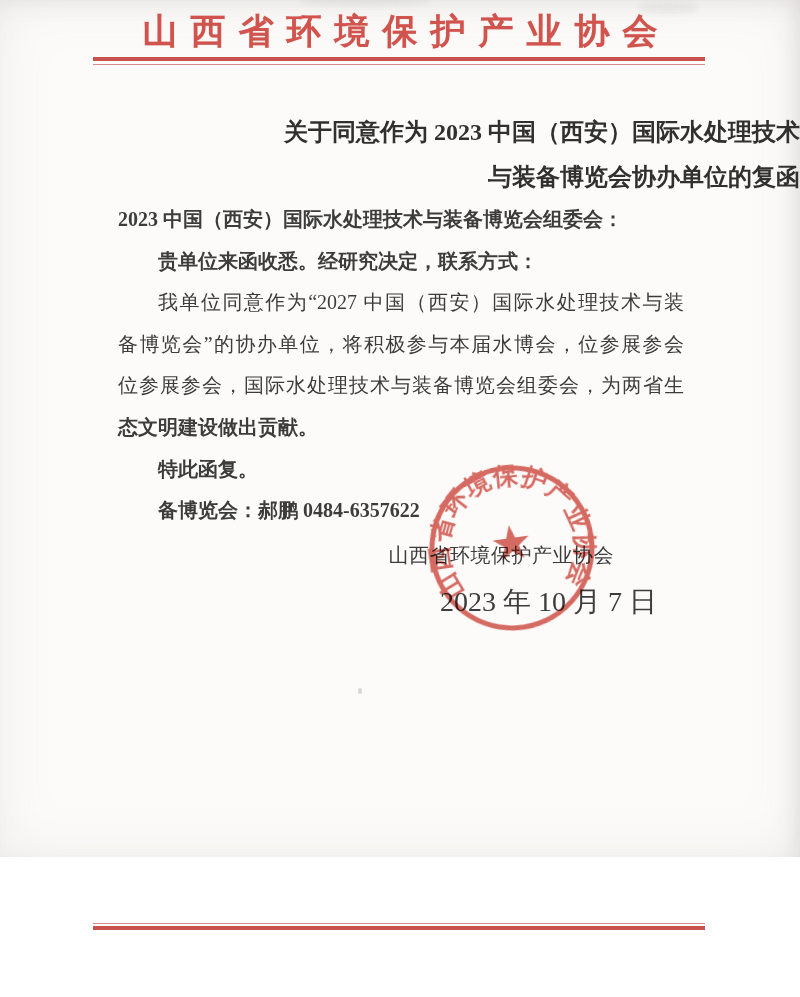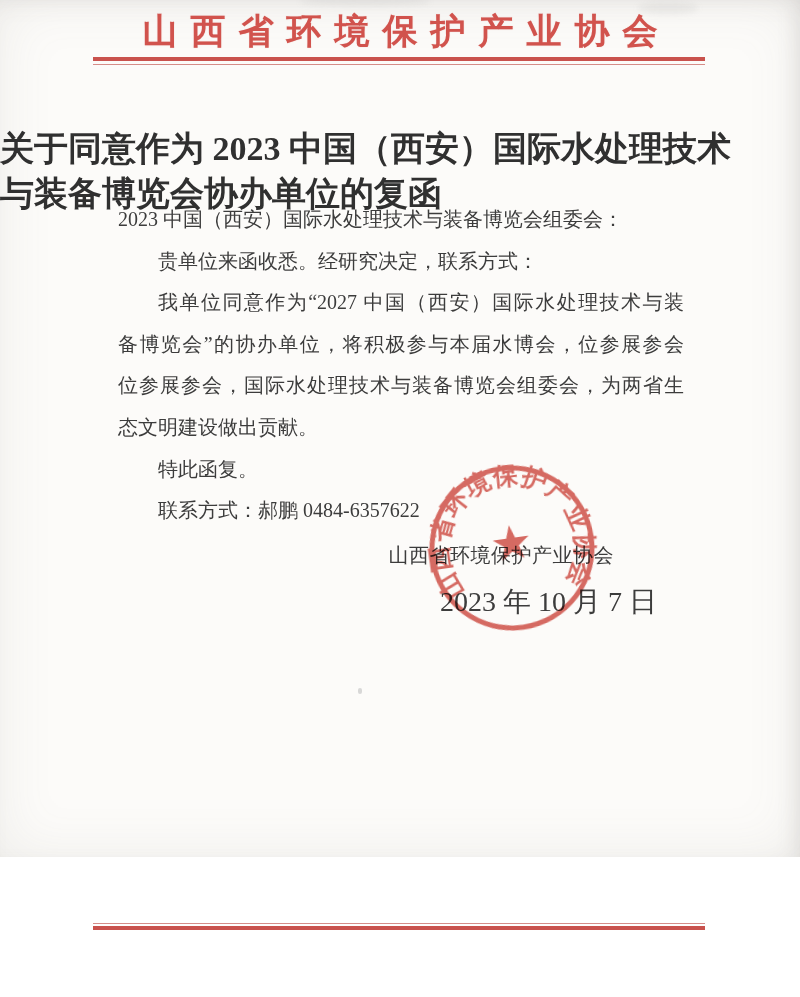--- a/index.html
+++ b/index.html
@@ -35,38 +35,37 @@
   .rule { position: absolute; left: 93px; width: 612px; }
   .rule-thick-top    { top: 57px;  height: 3.5px; background: var(--rule-red, #c9524d); }
   .rule-thin-top     { top: 63.5px; height: 1.8px; background: var(--rule-red-light, #d58d89); }
   .rule-thin-bottom  { top: 922.5px; height: 1.5px; background: var(--rule-red-light, #d58d89); }
   .rule-thick-bottom { top: 926px; height: 4px;   background: var(--rule-red, #c9524d); }
 
   
   .letter-title {
     position: absolute;
     top: 110px; left: 0; right: 0;
-    text-align: left;
-    font-size: 34px;
+    text-align: right;
+    font-size: 24px;
     font-weight: bold;
     line-height: 45px;
     color: var(--title-dark, #303030);
     white-space: nowrap;
-    margin-top: 16px;
   }
 
   
   .letter-body {
     position: absolute;
     top: 199px; left: 118px; right: 116px;
     font-size: 20px;
     line-height: 41.6px;
     color: var(--text-dark, #3c3c3c);
   }
-  .bline { white-space: nowrap; }
+  .bline { white-space: nowrap; font-weight: bold; }
   .indent { text-indent: 40px; }
   .jline  { text-align: justify; text-align-last: justify; white-space: normal; }
   .jline-first { padding-left: 40px; }
 
   
   .signature-org {
     position: absolute;
     top: 545px; right: 186px;
     font-size: 20px; line-height: 1;
     letter-spacing: 0.5px;
@@ -125,21 +124,21 @@
 
   <div class="letter-body">
     <div class="bline">2023 中国（西安）国际水处理技术与装备博览会组委会：</div>
     <div class="bline indent">贵单位来函收悉。经研究决定，联系方式：</div>
     <div class="jline jline-first">我单位同意作为“2027 中国（西安）国际水处理技术与装</div>
     <div class="jline">备博览会”的协办单位，将积极参与本届水博会，位参展参会</div>
     <div class="jline">位参展参会，国际水处理技术与装备博览会组委会，为两省生</div>
     <div class="bline">态文明建设做出贡献。</div>
     <div class="bline indent">特此函复。</div>
     <div class="bline indent">
-      <span>联系方式：</span><span>郝鹏 0484-6357622</span>
+      <span>备博览会：</span><span>郝鹏 0484-6357622</span>
     </div>
   </div>
 
   <div class="signature-org">山西省环境保护产业协会</div>
   <div class="signature-date">2023 年 10 月 7 日</div>
 
   <svg class="seal" viewBox="0 0 200 200">
     <circle cx="100" cy="100" r="80" stroke-width="5"></circle>
     <defs>
       <path id="seal-arc" d="M 50 140 A 64 64 0 1 1 150 140" fill="none"></path>

